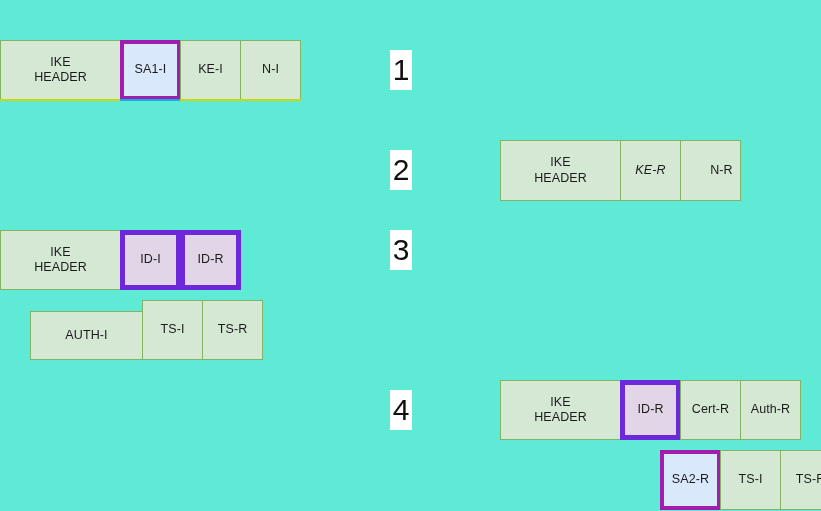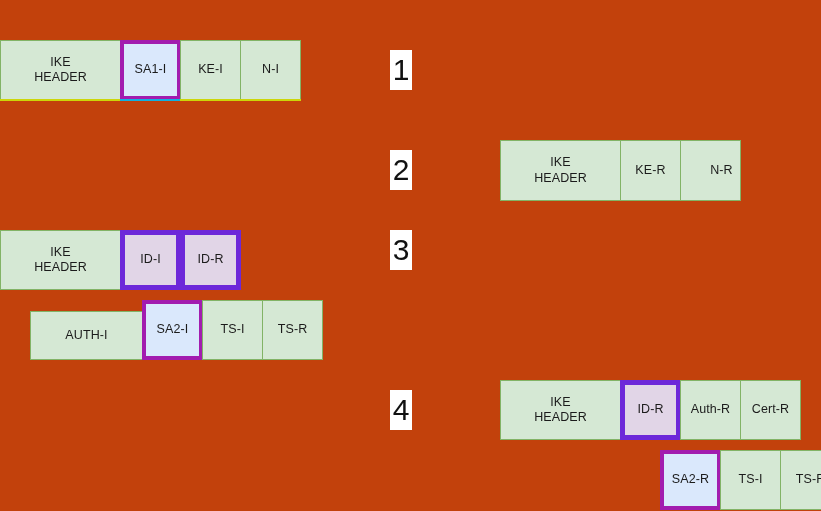--- a/index.html
+++ b/index.html
@@ -13,21 +13,21 @@
     position: relative;
     overflow: hidden;
     font-family: "Liberation Sans", sans-serif;
   }
   #stage {
     position: absolute;
     left: 0;
     top: 0;
     width: 821px;
     height: 511px;
-    background: #c2410c;
+    background: #5eead4;
   }
 
   
   .packet-row {
     position: absolute;
     display: flex;
     align-items: stretch;
   }
   .cell {
     box-sizing: border-box;
@@ -96,48 +96,47 @@
   <div class="underline-accent cyan" style="left:120px; top:99px; width:60px;"></div>
   <div class="underline-accent yellow" style="left:180px; top:99px; width:121px;"></div>
 
   <div class="step-badge" style="left:390px; top:50px; width:22px; height:40px;">1</div>
 
   <div class="step-badge" style="left:390px; top:150px; width:22px; height:40px;">2</div>
 
   <div class="packet-row" style="left:500px; top:140px; width:301px; height:61px;">
     <div class="cell green" style="width:121px;">IKE
 HEADER</div>
-    <div class="cell green" style="width:61px;">KE-R</div>
+    <div class="cell green" style="width:61px;font-style:italic;">KE-R</div>
     <div class="cell green" style="width:61px;padding-left:22px;">N-R</div>
   </div>
 
   <div class="packet-row" style="left:0px; top:230px; width:301px; height:60px;">
     <div class="cell green" style="width:121px;">IKE
 HEADER</div>
     <div class="cell purple" style="width:61px;">ID-I</div>
     <div class="cell purple" style="width:61px;">ID-R</div>
   </div>
 
   <div class="packet-row" style="left:30px; top:300px; width:301px; height:60px;">
     <div class="cell green" style="width:113px;margin-top:11px;">AUTH-I</div>
-    <div class="cell blue" style="width:61px;">SA2-I</div>
     <div class="cell green" style="width:61px;">TS-I</div>
     <div class="cell green" style="width:61px;">TS-R</div>
   </div>
 
   <div class="step-badge" style="left:390px; top:230px; width:22px; height:40px;">3</div>
 
   <div class="step-badge" style="left:390px; top:390px; width:22px; height:40px;">4</div>
 
   <div class="packet-row" style="left:500px; top:380px; width:301px; height:60px;">
     <div class="cell green" style="width:121px;">IKE
 HEADER</div>
     <div class="cell purple" style="width:61px;">ID-R</div>
+    <div class="cell green" style="width:61px;">Cert-R</div>
     <div class="cell green" style="width:61px;">Auth-R</div>
-    <div class="cell green" style="width:61px;">Cert-R</div>
   </div>
 
   <div class="packet-row" style="left:640px; top:450px; width:181px; height:60px;padding-left:20px;">
     <div class="cell blue" style="width:61px;">SA2-R</div>
     <div class="cell green" style="width:61px;">TS-I</div>
     <div class="cell green" style="width:61px;">TS-R</div>
   </div>
 
 </div>
 

